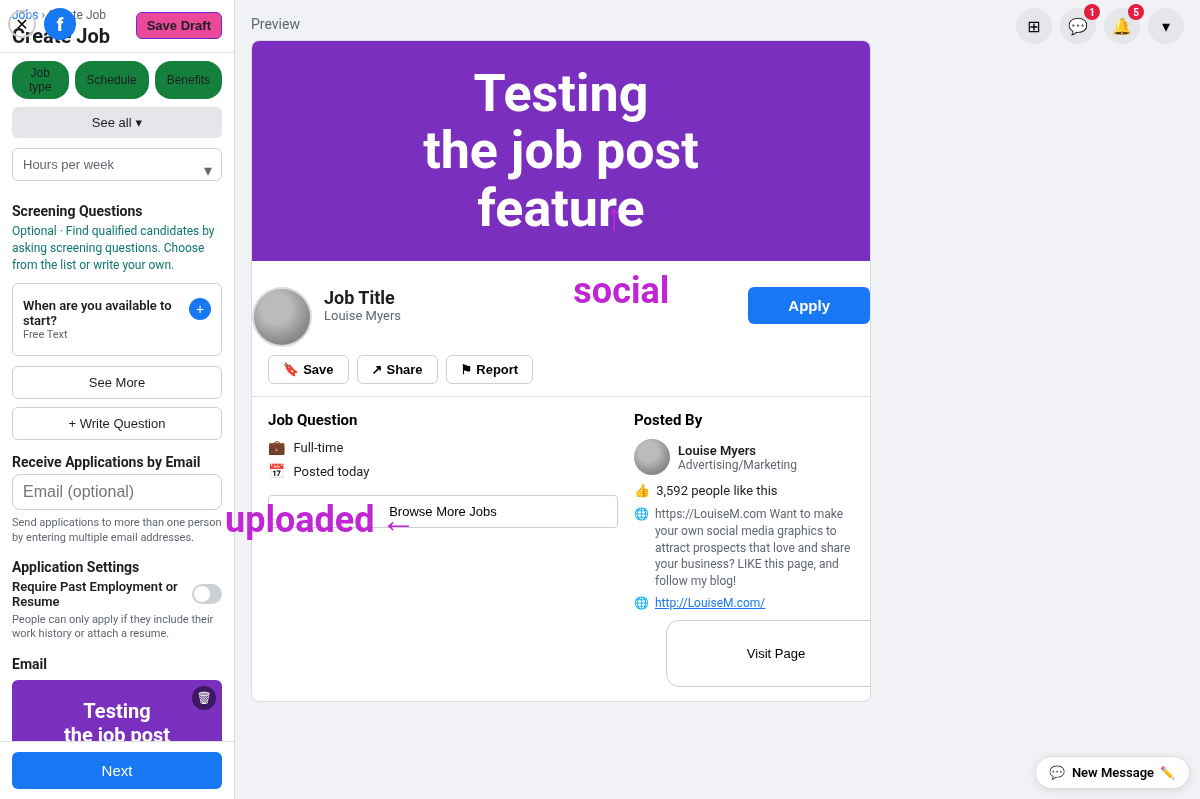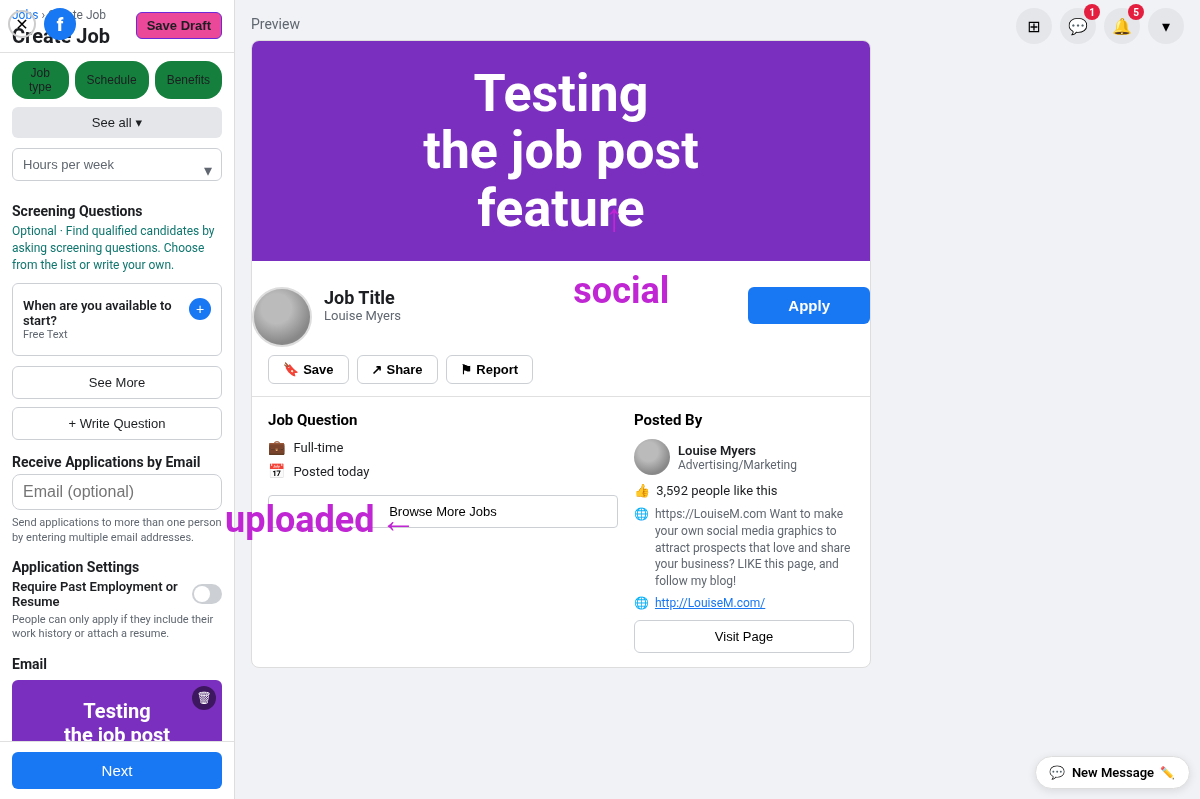--- a/index.html
+++ b/index.html
@@ -90,21 +90,21 @@
     .posted-by { width: 220px; min-width: 220px; margin-left: 16px; }
     .posted-by-title { font-size: 15px; font-weight: 700; margin-bottom: 10px; }
     .posted-by-user { display: flex; align-items: center; gap: 8px; margin-bottom: 8px; }
     .posted-avatar { width: 36px; height: 36px; border-radius: 50%; background: #ccc; overflow: hidden; }
     .posted-name { font-size: 13px; font-weight: 600; color: #1c1e21; }
     .posted-role { font-size: 12px; color: #606770; }
     .likes-row { display: flex; align-items: center; gap: 6px; font-size: 13px; color: #1c1e21; margin-bottom: 8px; }
     .like-icon { color: #1877f2; }
     .page-desc { font-size: 12px; color: #606770; line-height: 1.4; margin-bottom: 6px; display: flex; gap: 6px; }
     .page-link { font-size: 12px; color: #1877f2; margin-bottom: 10px; display: flex; gap: 6px; align-items: center; }
-    .visit-btn { width: 100%; background: white; border: 1px solid #ccd0d5; border-radius: 6px; padding: 8px; font-size: 13px; cursor: pointer; }
+    .visit-btn { width: 100%; background: white; border: 1px solid #ccd0d5; border-radius: 13px; padding: 25px; font-size: 13px; cursor: pointer; margin-left: 32px; }
 
     
     .new-message-btn { position: fixed; bottom: 10px; right: 10px; background: white; border: 1px solid #ddd; border-radius: 20px; padding: 8px 14px; font-size: 13px; font-weight: 600; cursor: pointer; display: flex; align-items: center; gap: 6px; box-shadow: 0 2px 8px rgba(0,0,0,0.1); }
 
     .left-panel-bottom { padding: 10px 12px; border-top: 1px solid #e0e0e0; background: white; }
 
     
     .left-panel::-webkit-scrollbar { width: 4px; }
     .left-panel::-webkit-scrollbar-thumb { background: #ccc; border-radius: 2px; }
 

